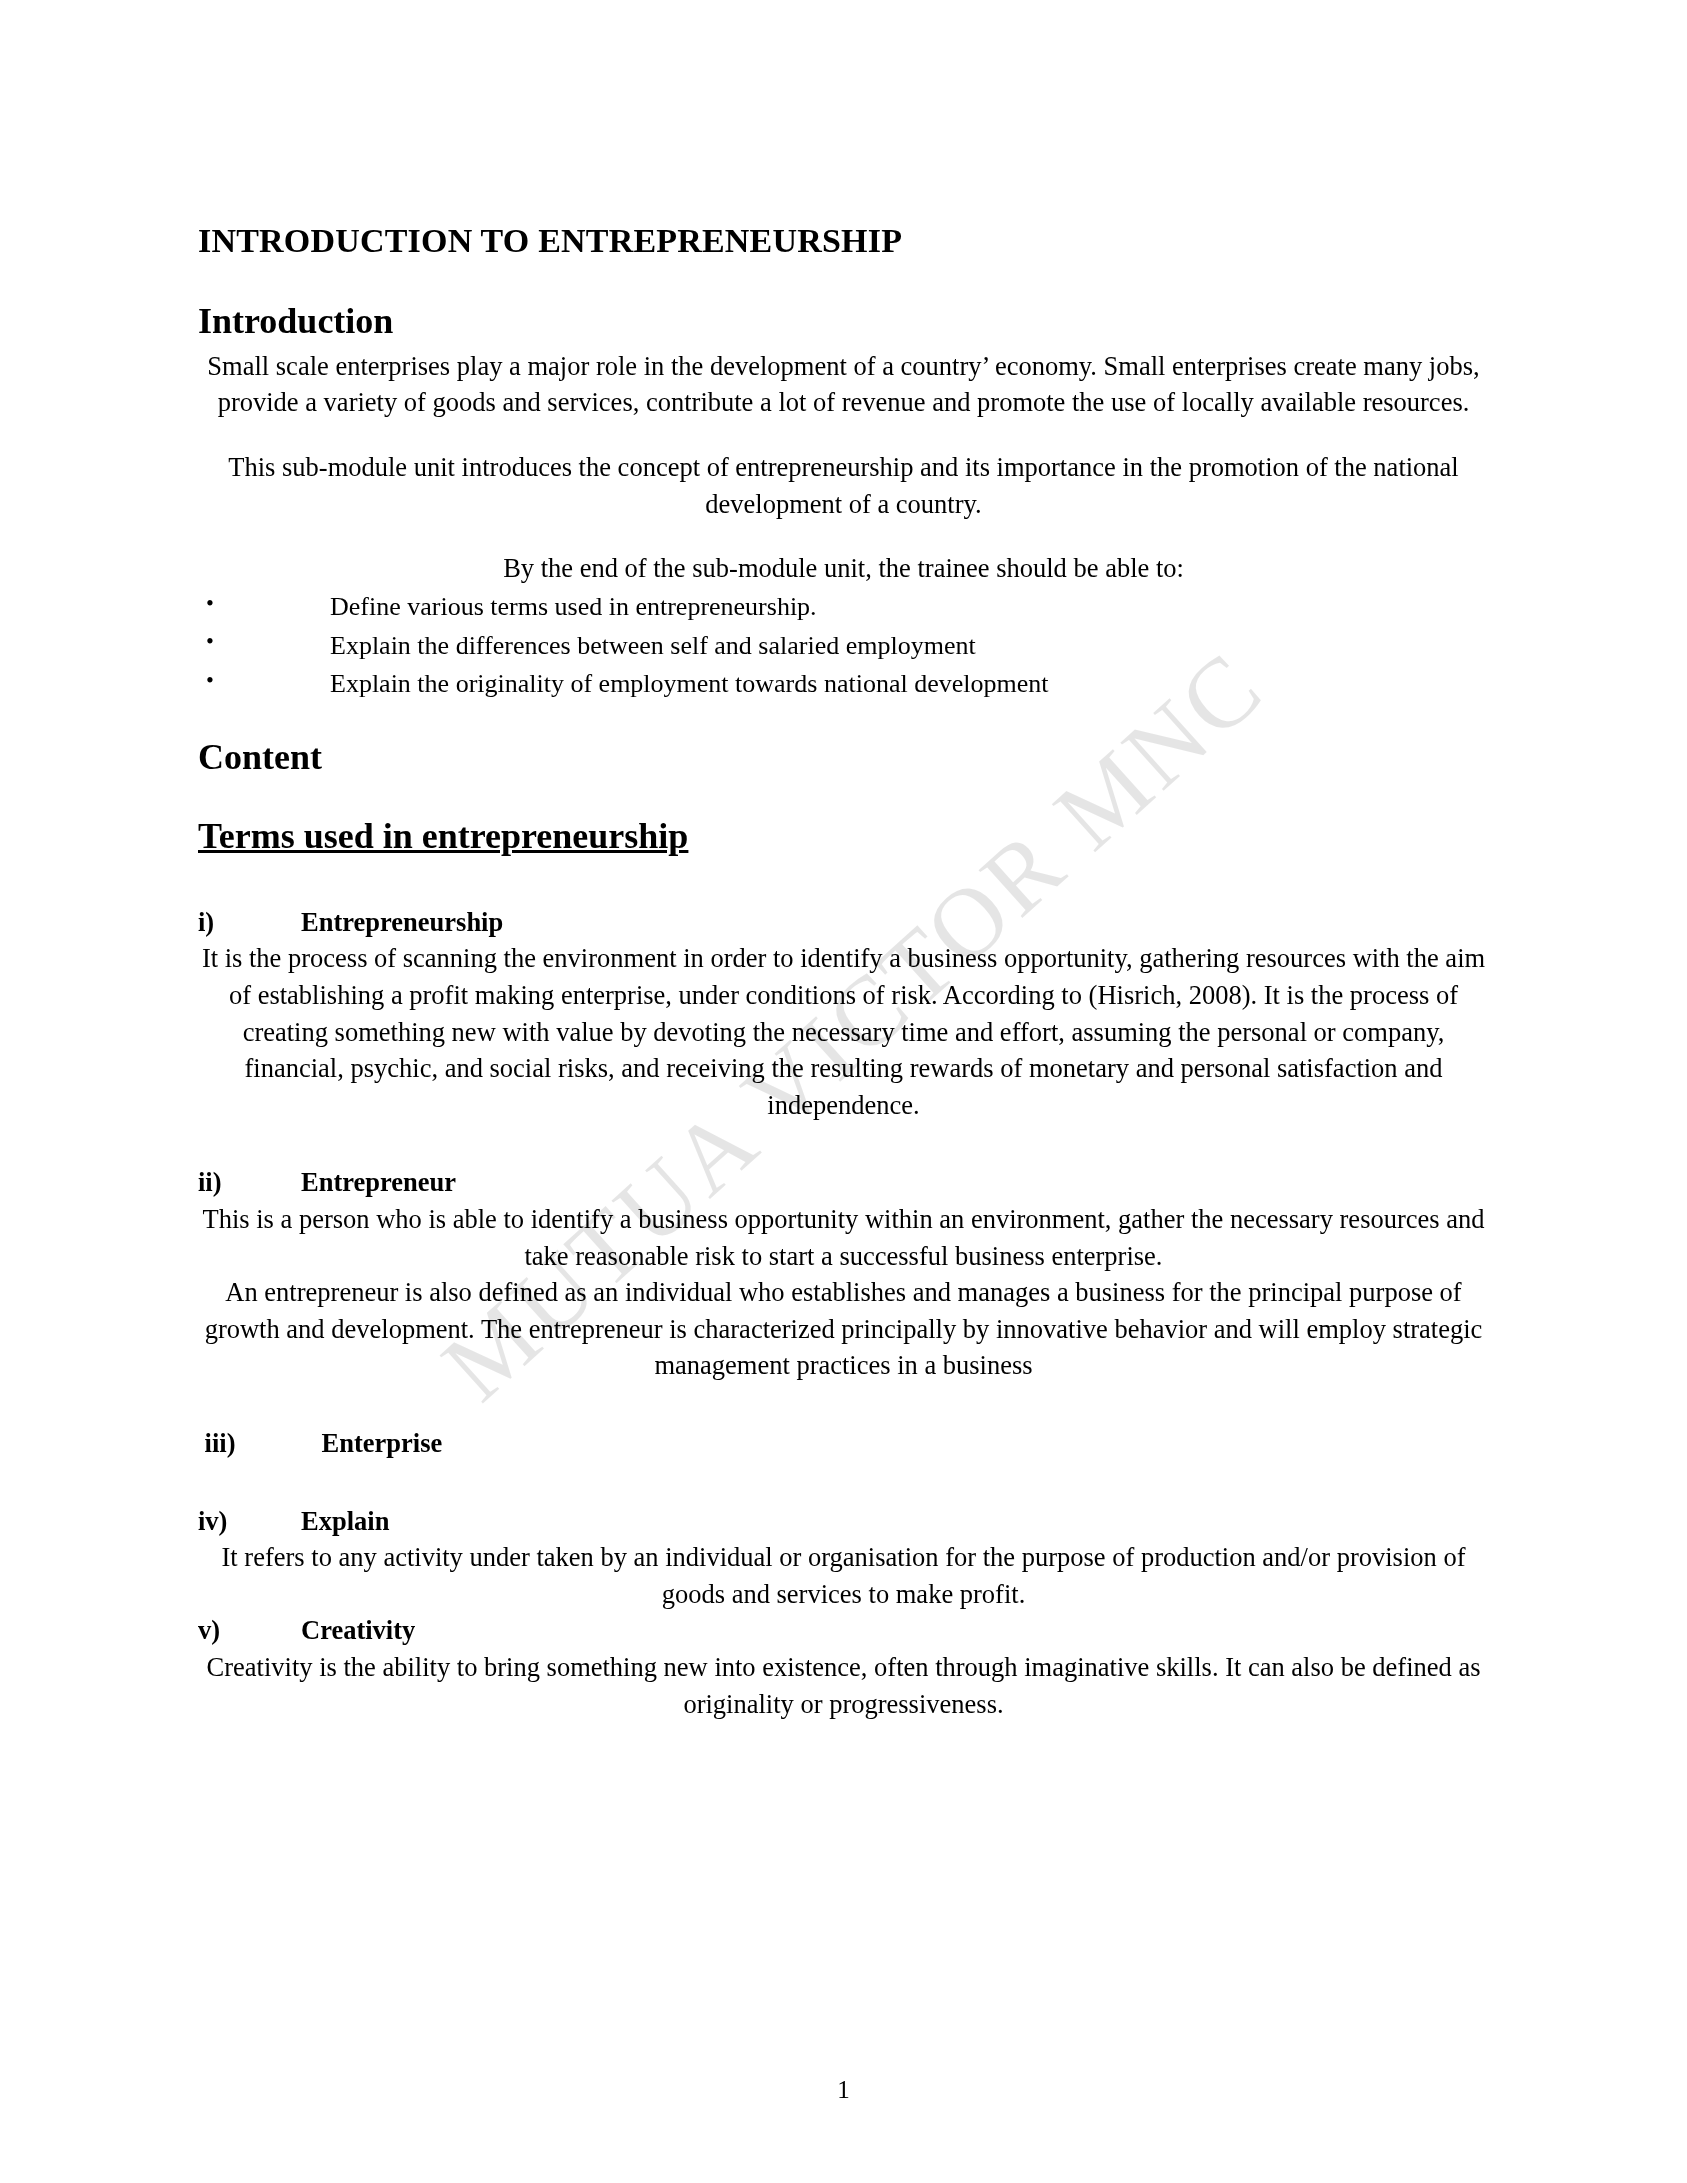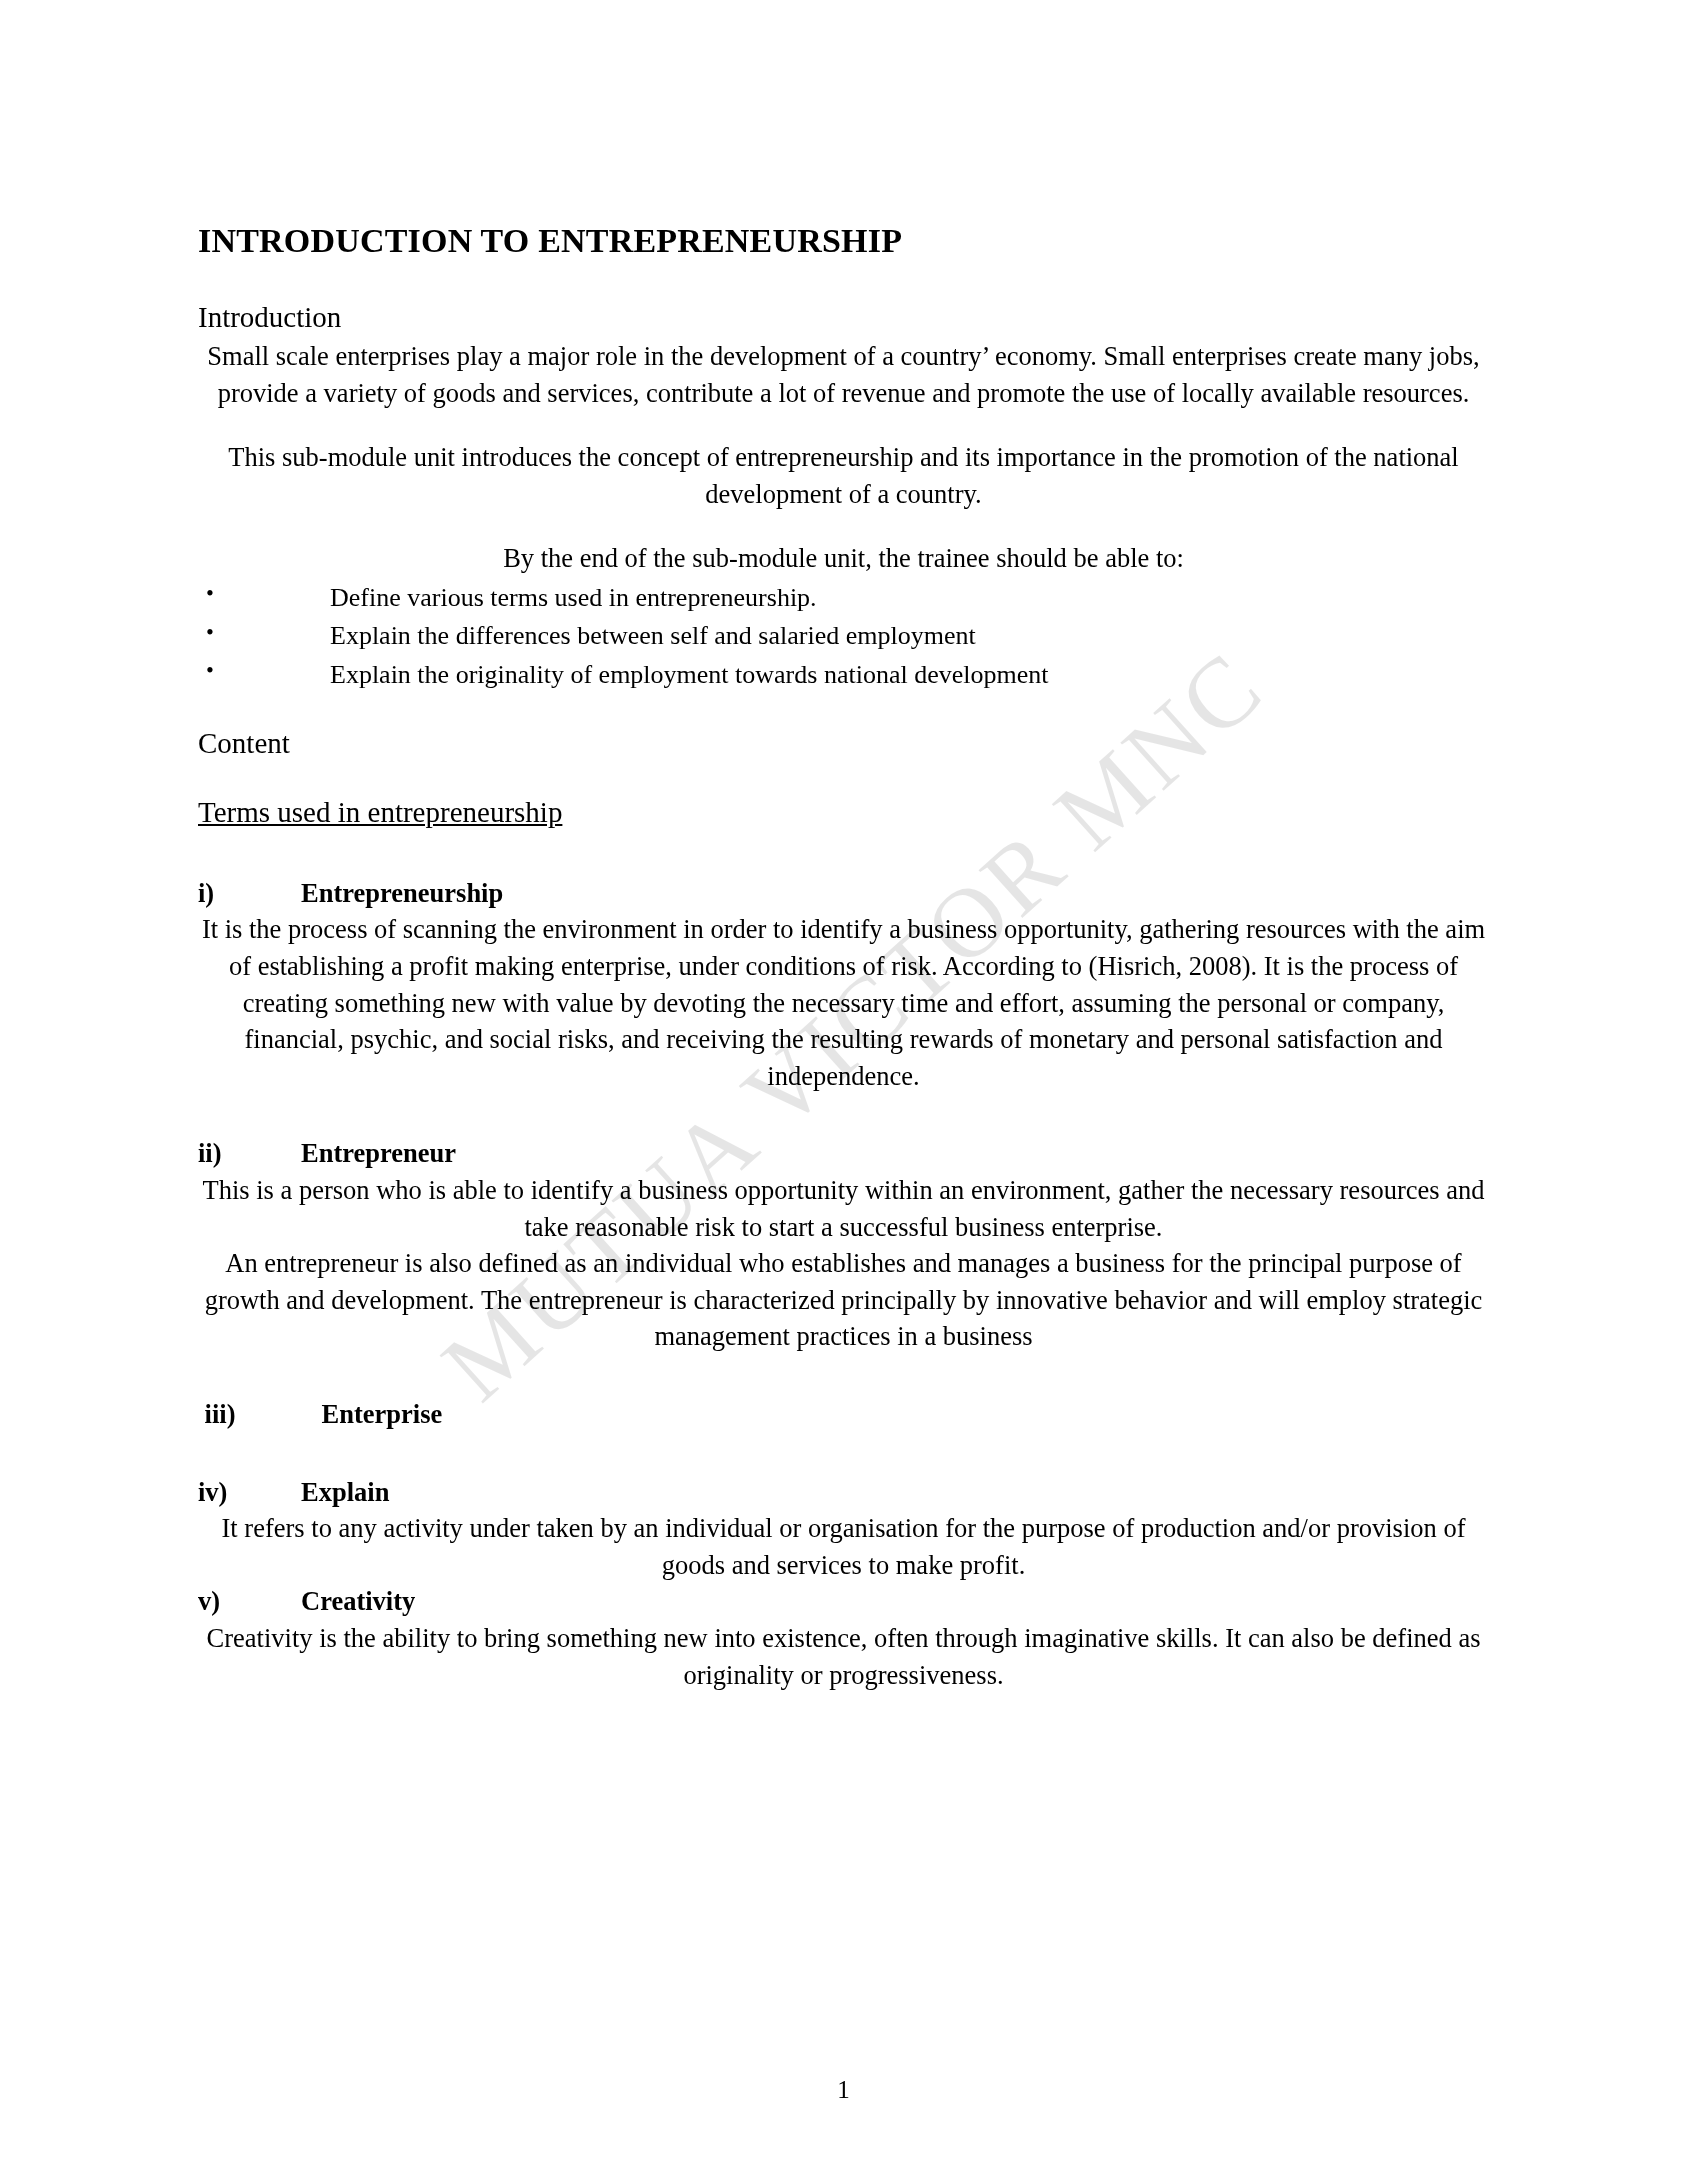--- a/index.html
+++ b/index.html
@@ -49,22 +49,22 @@
     font-size: 26.5px;
     line-height: 1.38;
   }
   h1.doc-title {
     font-size: 34px;
     font-weight: bold;
     margin: 0 0 32px 0;
     letter-spacing: 0.2px;
   }
   h2.head {
-    font-size: 29px;
-    font-weight: normal;
+    font-size: 36px;
+    font-weight: bold;
     margin: 0 0 1.3px 0;
   }
   h2.head.underline {
     text-decoration: underline;
   }
   p.para {
     margin: 0 0 0 0;
     text-align: center;
   }
   .spacer {

